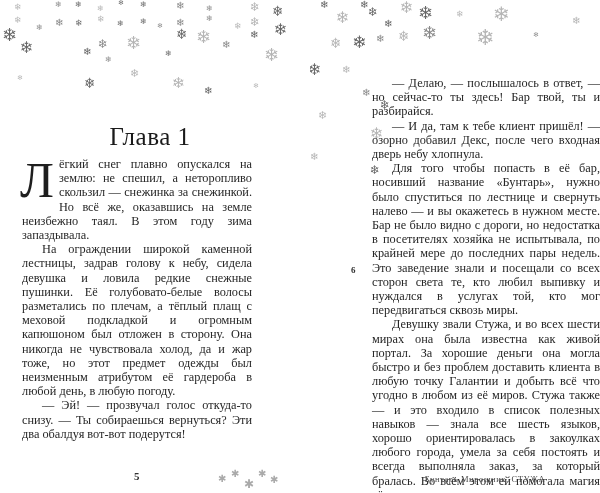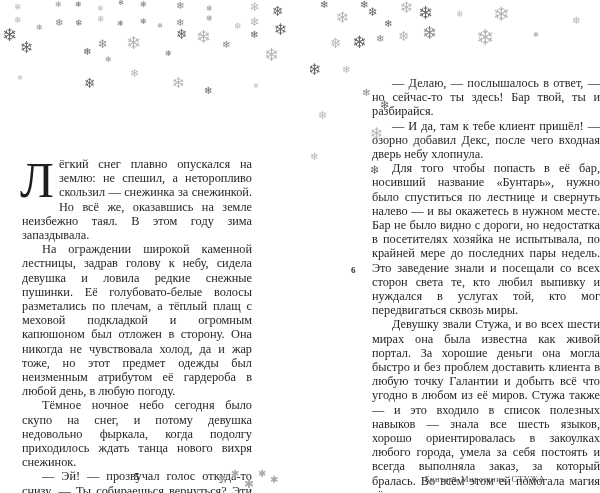--- a/index.html
+++ b/index.html
@@ -63,25 +63,25 @@
       <span class="flake" style="left: 250px; top: 30px; font-size: 10px; color: rgb(102, 102, 102);">❄</span>
       <span class="flake" style="left: 264px; top: 46px; font-size: 18px; color: rgb(181, 181, 181);">❄</span>
       <span class="flake" style="left: 17px; top: 75px; font-size: 7px; color: rgb(181, 181, 181);">❄</span>
       <span class="flake" style="left: 84px; top: 76px; font-size: 14px; color: rgb(102, 102, 102);">❄</span>
       <span class="flake" style="left: 130px; top: 68px; font-size: 11px; color: rgb(181, 181, 181);">❄</span>
       <span class="flake" style="left: 172px; top: 76px; font-size: 15px; color: rgb(181, 181, 181);">❄</span>
       <span class="flake" style="left: 204px; top: 86px; font-size: 10px; color: rgb(102, 102, 102);">❄</span>
       <span class="flake" style="left: 253px; top: 83px; font-size: 7px; color: rgb(181, 181, 181);">❄</span>
     </div>
 
+  <div class="chapter-title">Глава 1</div>
 
   <div class="body-text left-body">
     <p class="noindent"><span class="dropcap">Л</span><span>ёгкий снег плавно опускался на землю: не спешил, а неторопливо скользил — снежинка за снежинкой. Но всё же, оказавшись на земле неизбежно таял. В этом году зима запаздывала.</span></p>
     <p>На ограждении широкой каменной лестницы, задрав голову к небу, сидела девушка и ловила редкие снежные пушинки. Её голубовато-белые волосы разметались по плечам, а тёплый плащ с меховой подкладкой и огромным капюшоном был отложен в сторону. Она никогда не чувствовала холод, да и жар тоже, но этот предмет одежды был неизменным атрибутом её гардероба в любой день, в любую погоду.</p>
-    <p>Тёмное ночное небо сегодня было скупо на снег, и потому девушка недовольно фыркала, когда подолгу приходилось ждать танца нового вихря снежинок.</p>
     <p>— Эй! — прозвучал голос откуда-то снизу. — Ты собираешься вернуться? Эти два обалдуя вот-вот подерутся!</p>
 
   </div>
 
   <div class="page-num" style="left:134px; top:470px;">5</div>
 
   <div class="stars">
     <span style="left:0; top:7px;">✱</span>
     <span style="left:13px; top:2px;">✱</span>
     <span style="left:26px; top:11px; font-size:12px;">✱</span>

